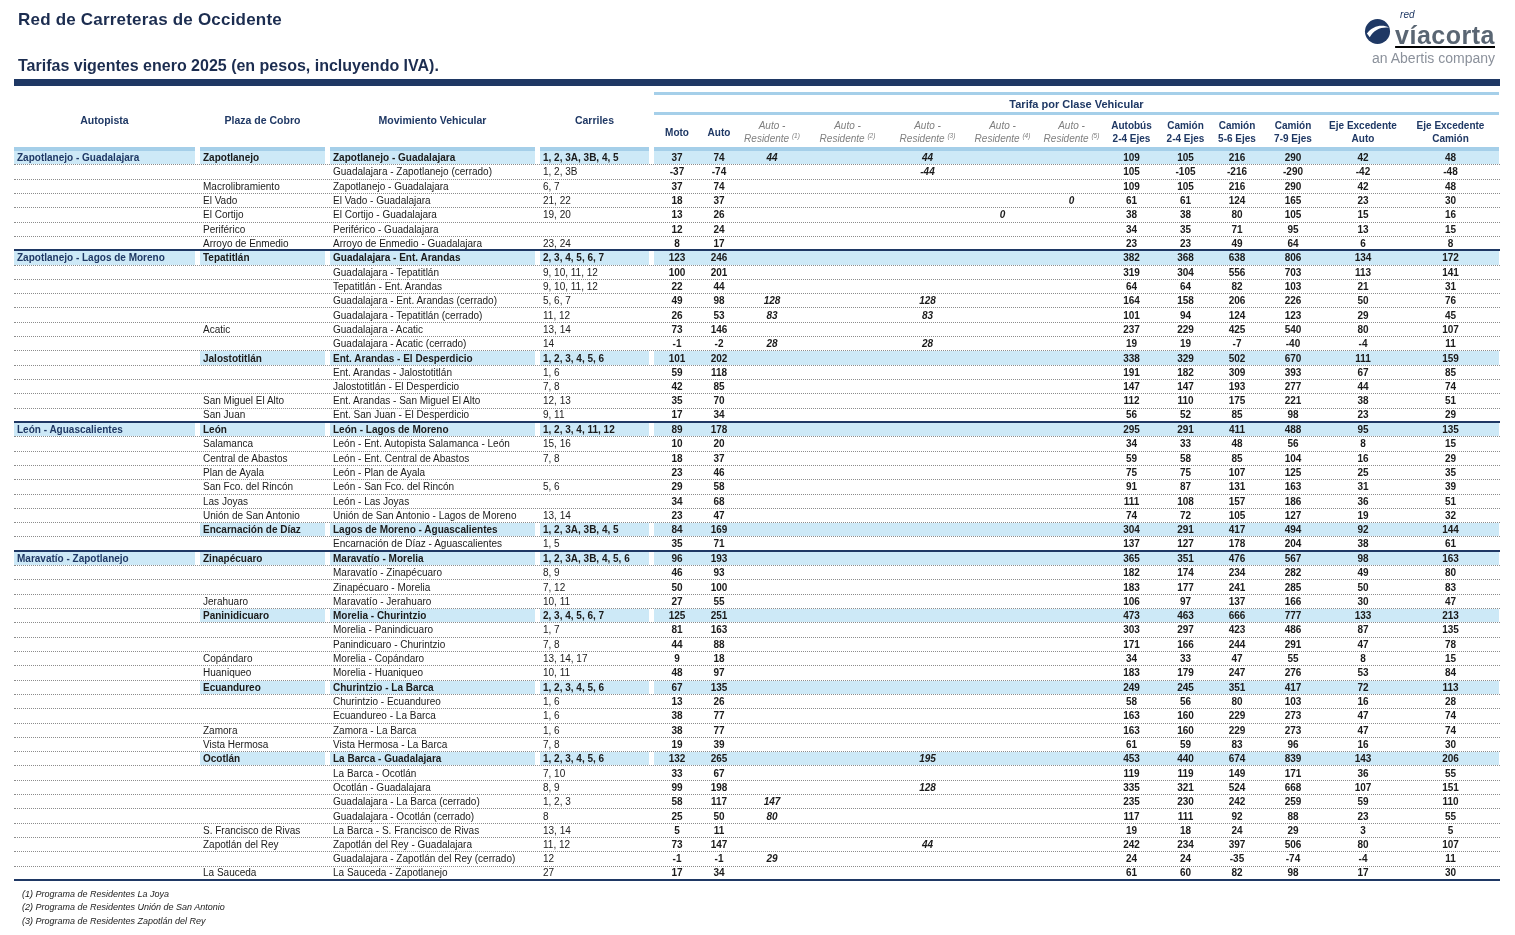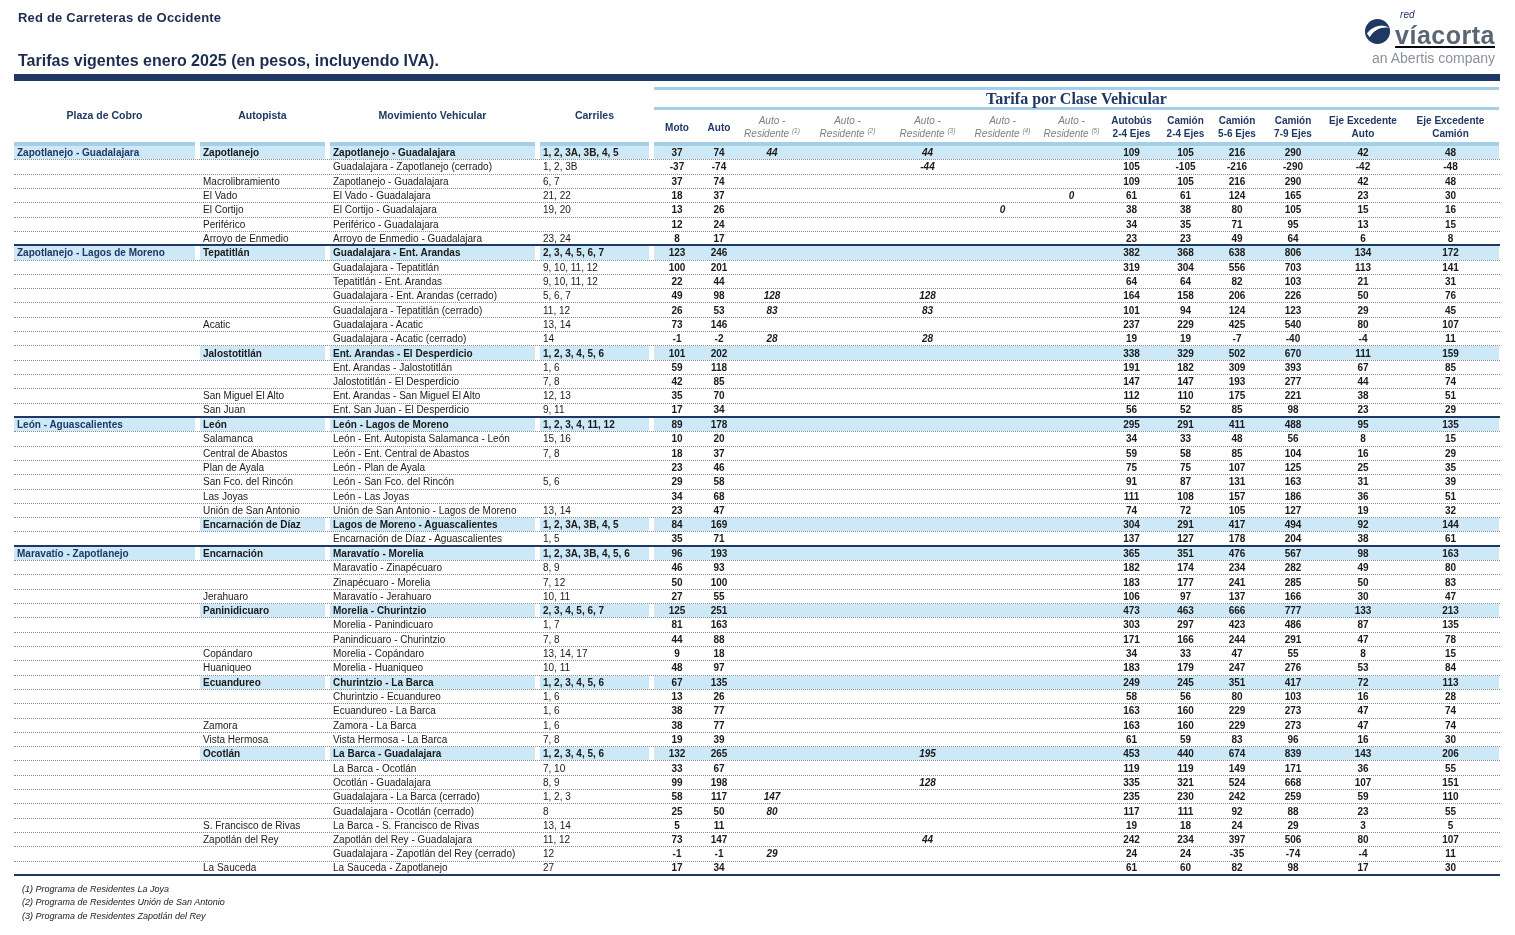--- a/index.html
+++ b/index.html
@@ -1,41 +1,41 @@
 <!DOCTYPE html>
 <html><head>
 <meta charset="utf-8">
 <style>
   * { box-sizing: border-box; }
   html,body { margin:0; padding:0; background:#fff; width:1515px; height:935px; overflow:hidden;
               font-family:"Liberation Sans", sans-serif; }
   #page { position:relative; width:1515px; height:935px; padding:8px 15px 0 14px; }
 
   
-  #page-title { font-size:13px; font-weight:bold; color:#1c2d50; margin:2px 0 0 4px; letter-spacing:.2px; }
+  #page-title { font-size:17px; font-weight:bold; color:#1c2d50; margin:2px 0 0 4px; letter-spacing:.2px; }
   #subtitle   { font-size:16px; font-weight:bold; color:#1c2d50; margin:27px 0 0 4px; }
   #navy-bar   { height:7px; background:#1f3864; margin-top:4px; }
 
   
   #logo { position:absolute; top:10px; right:20px; text-align:right; }
   #logo .lrow { display:flex; align-items:flex-end; justify-content:flex-end;text-decoration:underline; }
   #logo .licon { width:27px; height:27px; margin:0 4px 3px 0; }
   #logo .lname { font-size:25px; color:#5a6673; font-weight:bold; letter-spacing:.5px; line-height:1; }
   #logo .lred  { font-size:10px; color:#1f3864; font-style:italic; margin:0 0 -2px 36px; text-align:left; line-height:1; }
   #logo .ltag  { font-size:14px; color:#8b919b; margin-top:2px; }
 
   
   :root { --cols: 186px 130px 210px 114px 46px 38px 68px 83px 77px 73px 65px 55px 53px 50px 62px 78px 97px;
           --lblue:#a5cfe9; --hlblue:#cde9f7; --navy:#1f3864; }
   #thead { display:grid; grid-template-columns: var(--cols); grid-template-rows: 23px 36px; margin-top:6px; }
   .hL { grid-row:1/3; display:flex; align-items:center; justify-content:center; text-align:center;
         color:var(--navy); font-weight:bold; font-size:10.5px; border-bottom:4px solid var(--lblue); margin-right:5px; }
   #tarifa-title { grid-column:5/-1; grid-row:1; display:flex; align-items:center; justify-content:center;
-        color:var(--navy); font-weight:bold; font-size:16px;
-        border-top:3px solid var(--lblue); border-bottom:3px solid var(--lblue);font-family:Liberation Serif, serif; }
+        color:var(--navy); font-weight:bold; font-size:11px;
+        border-top:3px solid var(--lblue); border-bottom:3px solid var(--lblue); }
   .hN { grid-row:2; display:flex; flex-direction:column; align-items:center; justify-content:center;
         border-bottom:4px solid var(--lblue); font-size:10px; line-height:1.3; text-align:center; padding-top:2px; }
   .hN.solid { color:var(--navy); font-weight:bold; }
   .hN.res { color:#7f7f7f; font-style:italic; }
   .hN sup { font-size:6.5px; }
 
   .trow { display:grid; grid-template-columns: var(--cols); height:14.32px;
           border-bottom:1px dotted #8c8c8c; }
   .trow.sec-end { border-bottom:2px solid var(--navy); }
   .trow > div { display:flex; align-items:center; overflow:hidden; white-space:nowrap; }
@@ -64,22 +64,22 @@
       <span class="lname">víacorta</span>
     </div>
     <div class="ltag">an Abertis company</div>
   </div>
 
   <div id="page-title">Red de Carreteras de Occidente</div>
   <div id="subtitle">Tarifas vigentes enero 2025 (en pesos, incluyendo IVA).</div>
   <div id="navy-bar"></div>
 
   <div id="thead">
+    <div class="hL">Autopista</div>
     <div class="hL">Plaza de Cobro</div>
-    <div class="hL">Autopista</div>
     <div class="hL">Movimiento Vehicular</div>
     <div class="hL">Carriles</div>
     <div id="tarifa-title">Tarifa por Clase Vehicular</div>
 
   <div class="hN solid" style="grid-row: 2;">
         <div>Moto</div>
       </div>
       <div class="hN solid" style="grid-row: 2;">
         <div>Auto</div>
       </div>
@@ -658,21 +658,21 @@
         <div class="cN res"></div>
         <div class="cN">137</div>
         <div class="cN">127</div>
         <div class="cN">178</div>
         <div class="cN">204</div>
         <div class="cN">38</div>
         <div class="cN">61</div>
       </div>
       <div class="trow hl-full">
         <div class="cL c-auto">Maravatío - Zapotlanejo</div>
-        <div class="cL">Encarnación</div>
+        <div class="cL">Zinapécuaro</div>
         <div class="cL">Maravatío - Morelia</div>
         <div class="cL">1, 2, 3A, 3B, 4, 5, 6</div>
         <div class="cN">96</div>
         <div class="cN">193</div>
         <div class="cN res"></div>
         <div class="cN res"></div>
         <div class="cN res"></div>
         <div class="cN res"></div>
         <div class="cN res"></div>
         <div class="cN">365</div>

